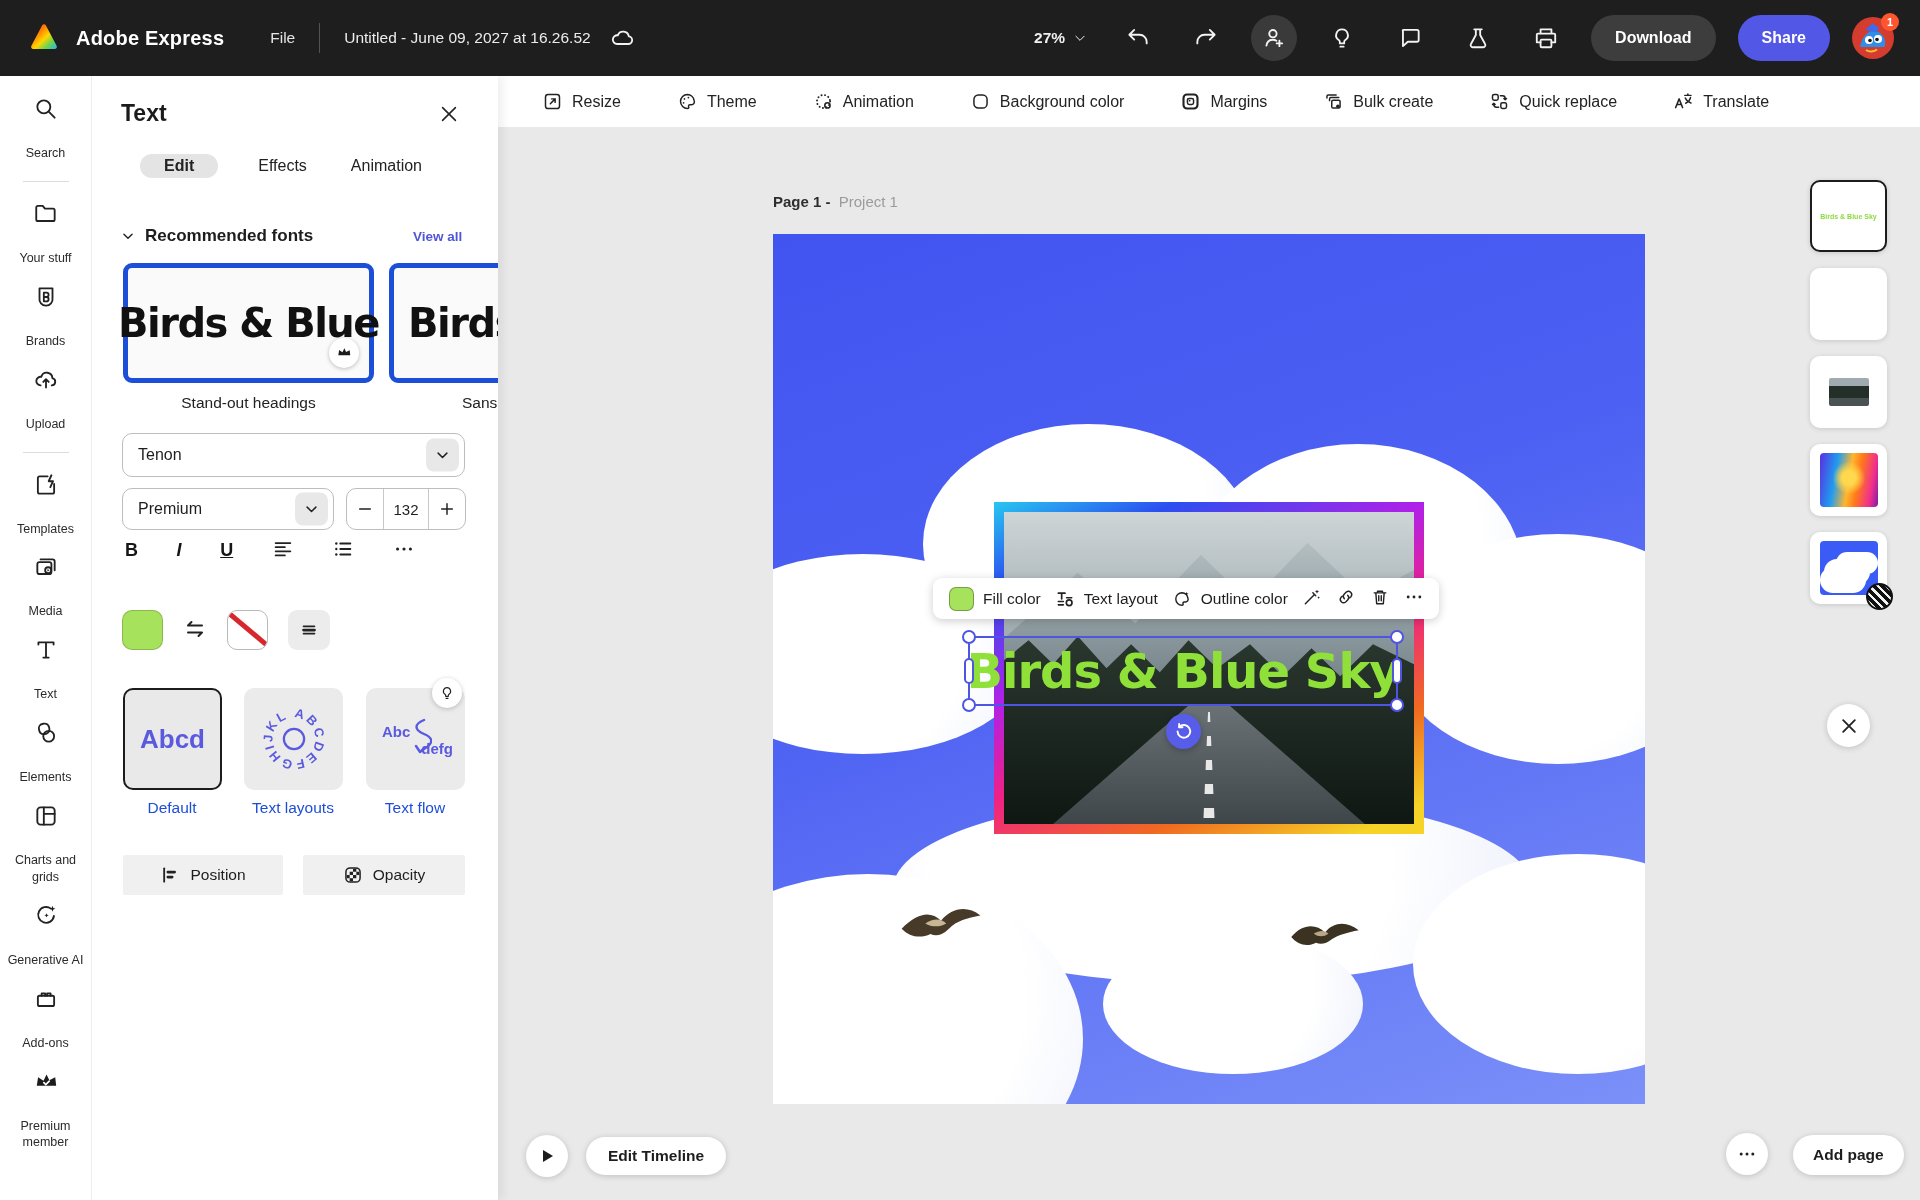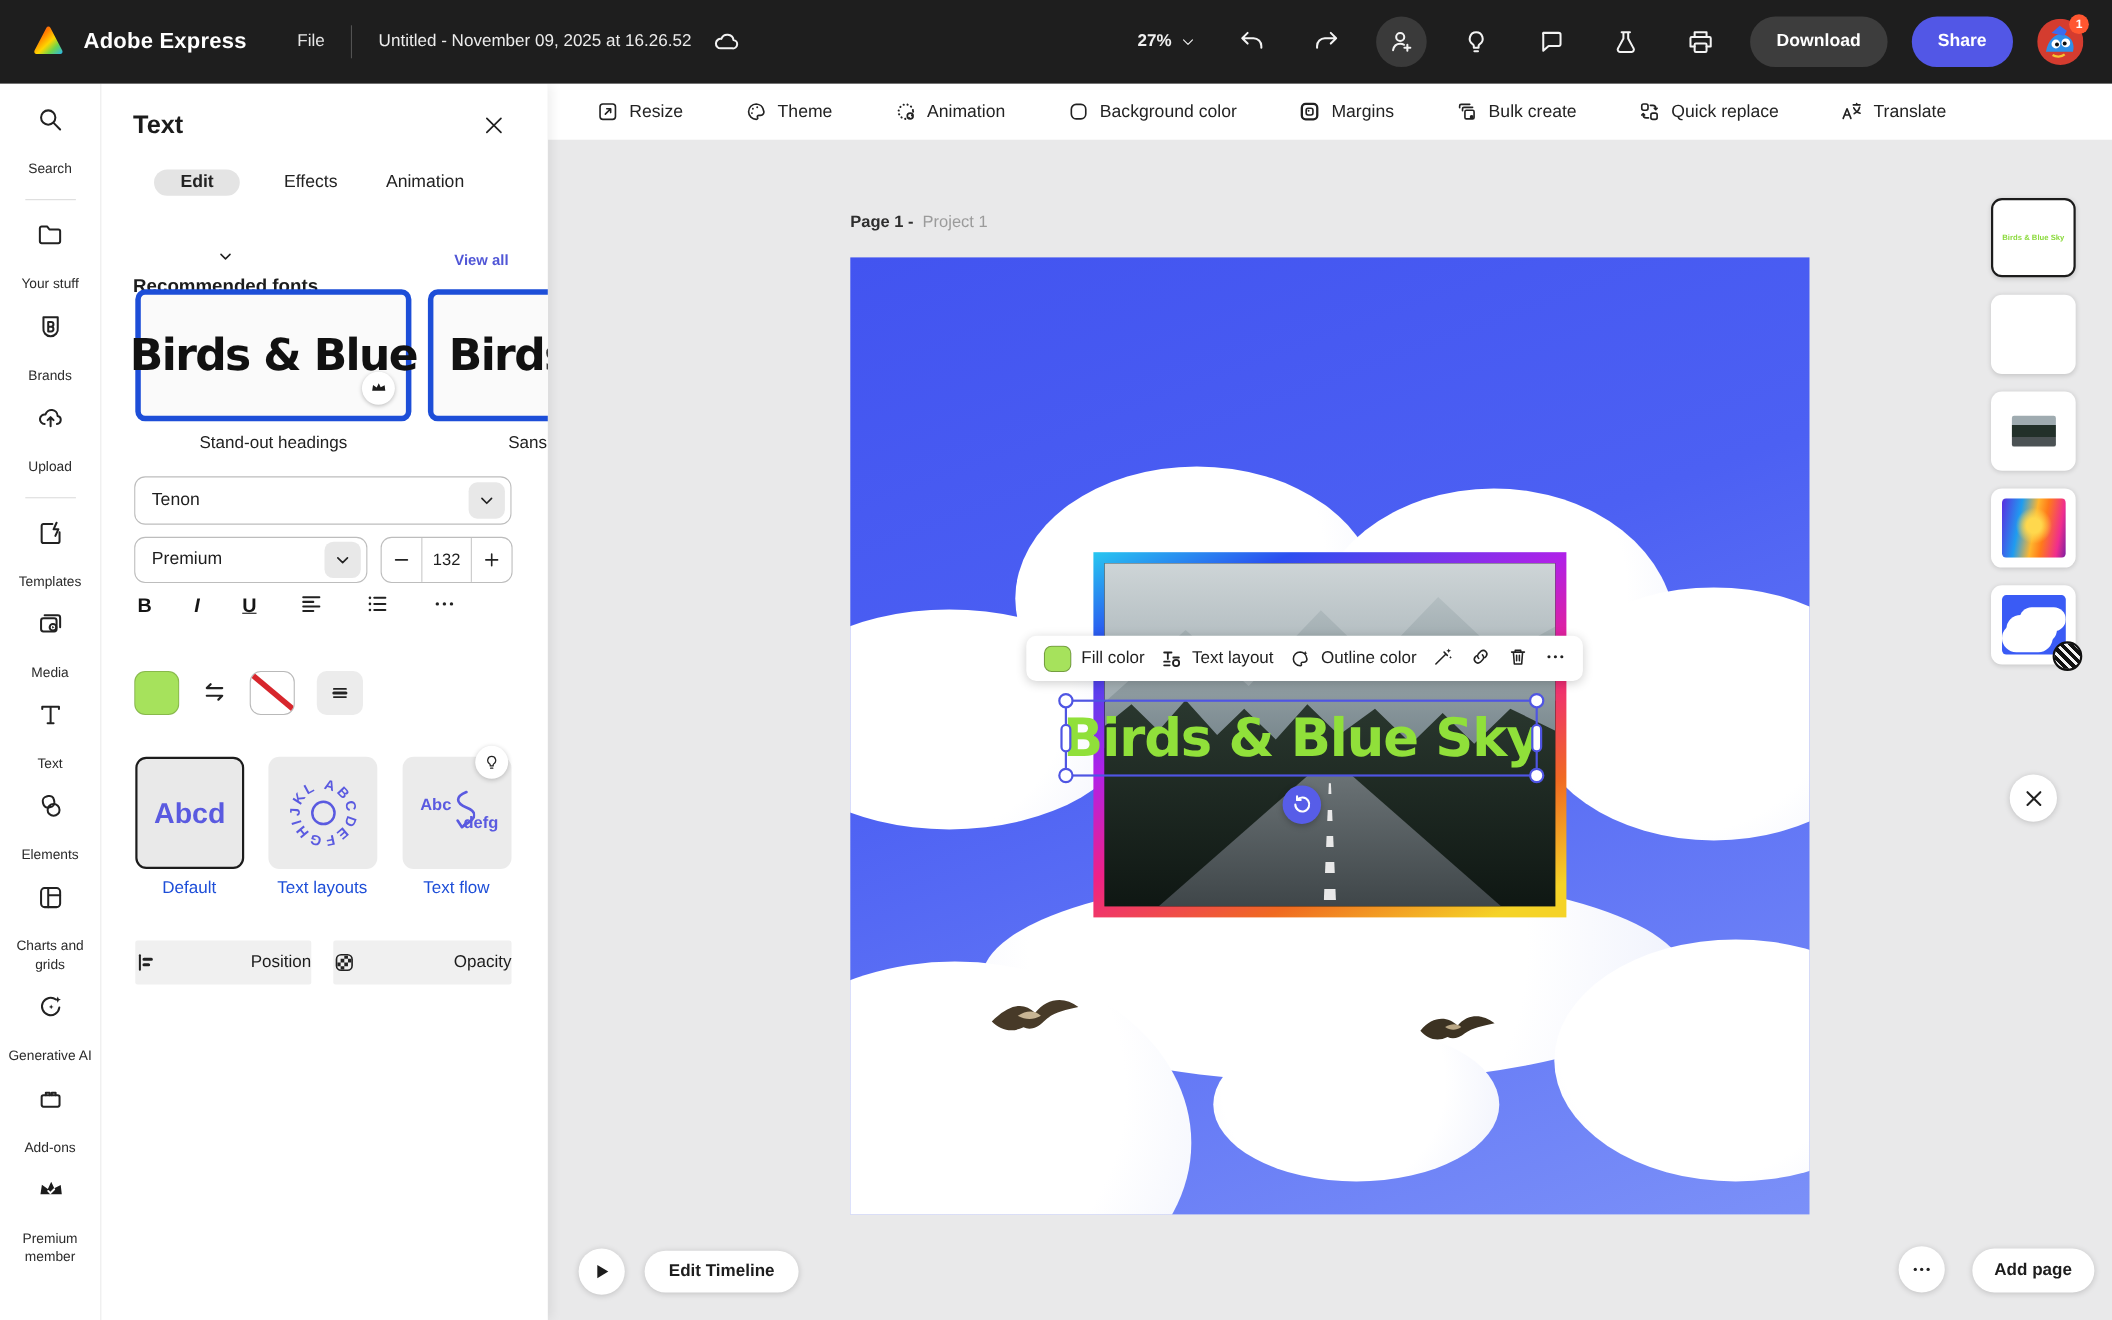--- a/index.html
+++ b/index.html
@@ -33,21 +33,21 @@
   .rail-item span { font-size:12.5px; color:#2b2b2b; text-align:center; line-height:1.35; width:86px; }
   .rail-div { width:46px; height:1px; background:#dcdcdc; margin:2px 0 19px; }
 
   
   .panel { position:absolute; left:92px; top:76px; width:406px; height:1124px; background:#fff; box-shadow:4px 0 10px rgba(0,0,0,.07); z-index:10; overflow:hidden; }
   .panel-title { position:absolute; left:29px; top:24px; font-size:23px; font-weight:800; color:#1b1b1b; }
   .panel-close { position:absolute; left:346px; top:27px; }
   .tabs { position:absolute; left:48px; top:72px; display:flex; align-items:center; gap:36px; }
   .tab { font-size:16px; color:#222; padding:9px 4px; }
   .tab.active { background:#e4e4e4; border-radius:999px; padding:3px 24px; font-weight:700; }
-  .sect { position:absolute; left:29px; top:150px; display:flex; align-items:center; gap:10px;flex-direction:column; }
+  .sect { position:absolute; left:29px; top:150px; display:flex; align-items:center; gap:10px; }
   .sect-title { font-size:17px; font-weight:700; color:#1d1d1d; }
   .view-all { position:absolute; left:321px; top:153px; font-size:13.5px; font-weight:600; color:#5056d6; }
   .font-card { position:absolute; top:187px; height:120px; background:#fafafa; border:5px solid #1d4ed8; border-radius:9px; display:flex; align-items:center; justify-content:center; }
   .fc1 { left:31px; width:251px; }
   .fc2 { left:297px; width:170px; justify-content:flex-start; padding-left:14px; }
   .font-prev { font-family:"DejaVu Sans",sans-serif; font-size:40px; font-weight:700; color:#111; letter-spacing:-1.5px; white-space:nowrap; }
   .crown-badge { position:absolute; right:10px; bottom:10px; width:30px; height:30px; border-radius:50%; background:#fff; box-shadow:0 1px 4px rgba(0,0,0,.25); display:flex; align-items:center; justify-content:center; }
   .fc-cap { position:absolute; top:318px; font-size:15.5px; color:#222; }
   .cap1 { left:31px; width:251px; text-align:center; }
   .cap2 { left:370px; }
@@ -72,21 +72,21 @@
   .sc1 { left:31px; background:#e9e9e9; border:2.5px solid #1c1c1c; }
   .sc2 { left:152px; }
   .sc3 { left:274px; flex-direction:column; gap:0; position:absolute; }
   .abcd { font-size:26px; font-weight:700; color:#5a5ae0; }
   .flow-top { font-size:15px; font-weight:700; color:#5a5ae0; align-self:flex-start; margin:14px 0 0 16px; }
   .flow-bottom { font-size:15px; font-weight:700; color:#5a5ae0; align-self:flex-end; margin:0 12px 12px 0; }
   .flow-squig { position:absolute; left:36px; top:30px; }
   .bulb-badge { position:absolute; left:340px; top:602px; width:30px; height:30px; border-radius:50%; background:#fff; box-shadow:0 1px 5px rgba(0,0,0,.22); display:flex; align-items:center; justify-content:center; z-index:2; }
   .sc-cap { position:absolute; top:723px; font-size:15.5px; color:#1d4ed8; text-align:center; width:140px; }
   .scap1 { left:10px; } .scap2 { left:131px; } .scap3 { left:253px; }
-  .pl-btn { position:absolute; top:779px; height:40px; border-radius:2px; background:#f0f0f0; display:flex; align-items:center; justify-content:space-between; gap:10px; font-size:15.5px; color:#1d1d1d; }
+  .pl-btn { position:absolute; top:779px; height:40px; border-radius:2px; background:#f0f0f0; display:flex; align-items:center; justify-content:center; gap:10px; font-size:15.5px; color:#1d1d1d; }
   .pos-btn { left:31px; width:160px; }
   .opa-btn { left:211px; width:162px; }
 
   
   .stage { position:absolute; left:498px; top:76px; width:1422px; height:1124px; background:#e9e9ea; }
   .stage-toolbar { position:absolute; left:0; top:0; width:1422px; height:51px; background:#fff; display:flex; align-items:center; gap:56px; padding-left:44px; }
   .st-item { display:flex; align-items:center; gap:9px; font-size:16px; color:#232323; }
   .page-label { position:absolute; left:275px; top:117px; font-size:15px; }
   .page-label .pl1 { font-weight:700; color:#2e2e2e; }
   .page-label .pl2 { color:#9b9b9b; margin-left:4px; }
@@ -146,21 +146,21 @@
       <stop offset=".55" stop-color="#ffd500"></stop>
           <stop offset=".75" stop-color="#6fd649"></stop>
       <stop offset="1" stop-color="#27b4f0"></stop>
         </linearGradient>
       </defs>
     <path d="M16.2 3.2c.8-1.4 2.8-1.4 3.6 0l10.8 20.6c.8 1.5-.3 3.2-1.8 3.2H7.2c-1.5 0-2.6-1.7-1.8-3.2z" fill="url(#lg)"></path>
   </svg>
   <span class="brand">Adobe Express</span>
   <button class="file-menu">File</button>
   <div class="vdiv"></div>
-  <span class="doc-title">Untitled - November 09, 2025 at 16.26.52</span>
+  <span class="doc-title">Untitled - June 09, 2027 at 16.26.52</span>
   <button class="cloud-btn">
     <svg class="ic-w" width="26" height="26" viewBox="0 0 24 24">
       <path d="M7.5 17.5a4 4 0 1 1 .6-7.96A5.3 5.3 0 0 1 18.3 10.5a3.5 3.5 0 0 1-.9 7z"></path>
     </svg>
   </button>
 
   <div class="tb-right">
     <button class="zoom-ctl">
       <span>27%</span>
       <svg class="ic-w" width="14" height="14" viewBox="0 0 24 24">

